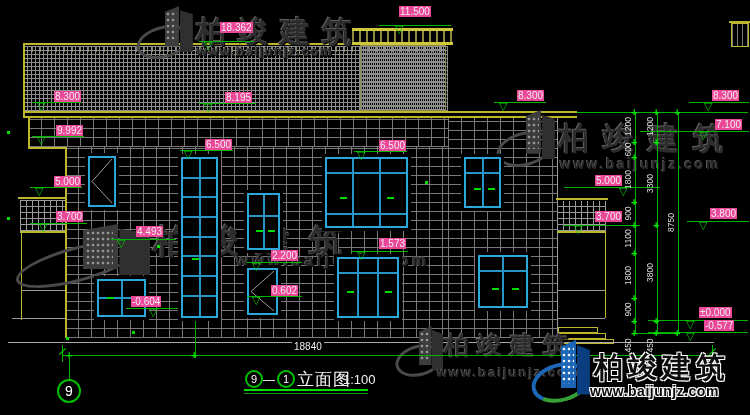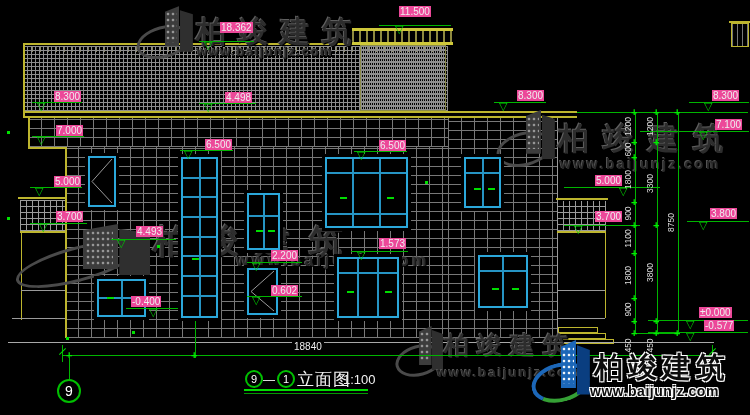--- a/index.html
+++ b/index.html
@@ -206,24 +206,24 @@
     </div>
   <div id="lvl-layer">
       <div class="abs gl" style="left: 199px; top: 41px; width: 55px; height: 1px;"></div>
       <div class="lvl-tri" style="left: 204px; top: 41px;">▽</div>
       <div class="lvl-label" style="left: 220px; top: 22px;">18.362</div>
       <div class="abs gl" style="left: 32px; top: 102px; width: 50px; height: 1px;"></div>
       <div class="lvl-tri" style="left: 37px; top: 102px;">▽</div>
       <div class="lvl-label" style="left: 54px; top: 91px;">8.300</div>
       <div class="abs gl" style="left: 199px; top: 103px; width: 57px; height: 1px;"></div>
       <div class="lvl-tri" style="left: 204px; top: 103px;">▽</div>
-      <div class="lvl-label" style="left: 225px; top: 92px;">4.498</div>
+      <div class="lvl-label" style="left: 225px; top: 92px;">8.195</div>
       <div class="abs gl" style="left: 32px; top: 136px; width: 52px; height: 1px;"></div>
       <div class="lvl-tri" style="left: 37px; top: 136px;">▽</div>
-      <div class="lvl-label" style="left: 56px; top: 125px;">7.000</div>
+      <div class="lvl-label" style="left: 56px; top: 125px;">9.992</div>
       <div class="abs gl" style="left: 180px; top: 150px; width: 53px; height: 1px;"></div>
       <div class="lvl-tri" style="left: 184px; top: 150px;">▽</div>
       <div class="lvl-label" style="left: 205px; top: 139px;">6.500</div>
       <div class="abs gl" style="left: 354px; top: 151px; width: 53px; height: 1px;"></div>
       <div class="lvl-tri" style="left: 357px; top: 151px;">▽</div>
       <div class="lvl-label" style="left: 379px; top: 140px;">6.500</div>
       <div class="abs gl" style="left: 379px; top: 25px; width: 72px; height: 1px;"></div>
       <div class="lvl-tri" style="left: 395px; top: 25px;">▽</div>
       <div class="lvl-label" style="left: 399px; top: 6px;">11.500</div>
       <div class="abs gl" style="left: 30px; top: 187px; width: 52px; height: 1px;"></div>
@@ -236,21 +236,21 @@
       <div class="lvl-tri" style="left: 117px; top: 239px;">▽</div>
       <div class="lvl-label" style="left: 136px; top: 226px;">4.493</div>
       <div class="abs gl" style="left: 247px; top: 262px; width: 55px; height: 1px;"></div>
       <div class="lvl-tri" style="left: 252px; top: 262px;">▽</div>
       <div class="lvl-label" style="left: 271px; top: 250px;">2.200</div>
       <div class="abs gl" style="left: 247px; top: 296px; width: 55px; height: 1px;"></div>
       <div class="lvl-tri" style="left: 252px; top: 296px;">▽</div>
       <div class="lvl-label" style="left: 271px; top: 285px;">0.602</div>
       <div class="abs gl" style="left: 126px; top: 308px; width: 52px; height: 1px;"></div>
       <div class="lvl-tri" style="left: 149px; top: 308px;">▽</div>
-      <div class="lvl-label" style="left: 131px; top: 296px;">-0.400</div>
+      <div class="lvl-label" style="left: 131px; top: 296px;">-0.604</div>
       <div class="abs gl" style="left: 351px; top: 251px; width: 57px; height: 1px;"></div>
       <div class="lvl-tri" style="left: 357px; top: 251px;">▽</div>
       <div class="lvl-label" style="left: 379px; top: 238px;">1.573</div>
       <div class="abs gl" style="left: 494px; top: 102px; width: 52px; height: 1px;"></div>
       <div class="lvl-tri" style="left: 499px; top: 102px;">▽</div>
       <div class="lvl-label" style="left: 517px; top: 90px;">8.300</div>
       <div class="abs gl" style="left: 689px; top: 102px; width: 60px; height: 1px;"></div>
       <div class="lvl-tri" style="left: 704px; top: 102px;">▽</div>
       <div class="lvl-label" style="left: 712px; top: 90px;">8.300</div>
       <div class="abs gl" style="left: 640px; top: 131px; width: 109px; height: 1px;"></div>

